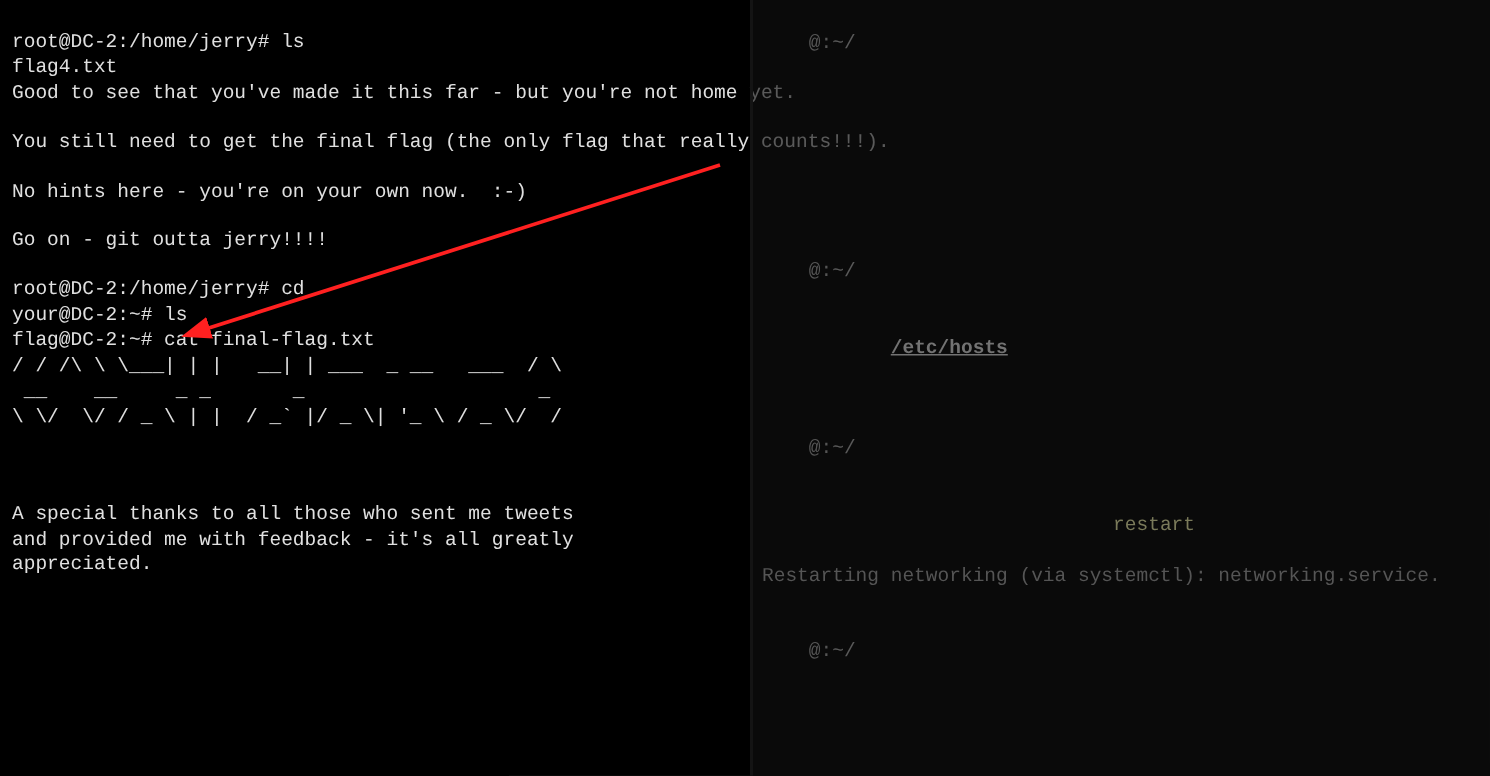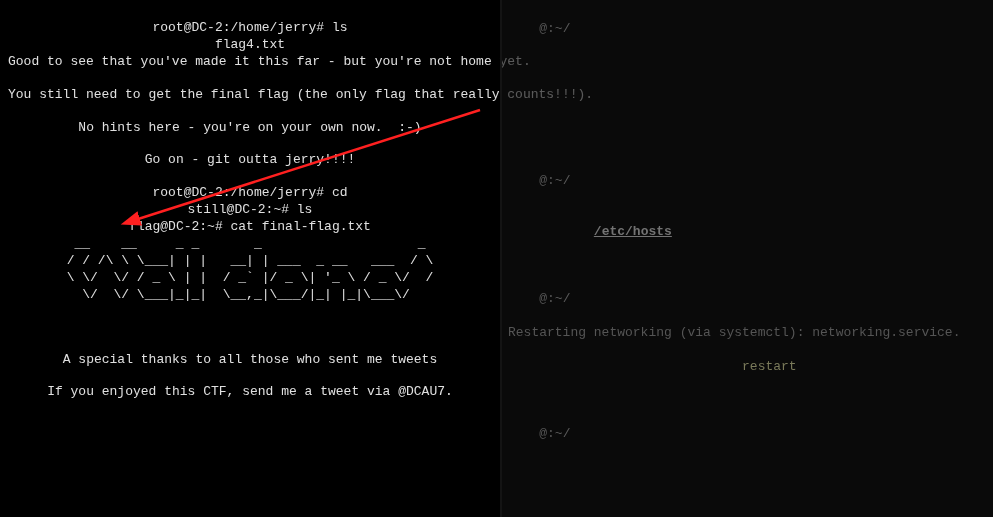--- a/index.html
+++ b/index.html
@@ -36,21 +36,20 @@
       padding: 4px 8px;
       background: rgba(0,0,0,0.6);
       color: #666;
     }
     .line {
       white-space: pre;
       min-height: 16px;
     }
     .white-text {
       color: #e0e0e0;
-      text-align: center;
     }
     @keyframes blink {
       50% { opacity: 0; }
     }
     .arrow-overlay {
       position: absolute;
       left: 120px;
       top: 105px;
       width: 370px;
       height: 125px;
@@ -100,32 +99,32 @@
   <div class="line white-text">flag4.txt</div>
   <div class="line white-text">Good to see that you've made it this far - but you're not home yet.</div>
   <div class="line white-text"></div>
   <div class="line white-text">You still need to get the final flag (the only flag that really counts!!!).</div>
   <div class="line white-text"></div>
   <div class="line white-text">No hints here - you're on your own now.  :-)</div>
   <div class="line white-text"></div>
   <div class="line white-text">Go on - git outta jerry!!!!</div>
   <div class="line white-text"></div>
   <div class="line white-text">root@DC-2:/home/jerry# cd</div>
-  <div class="line white-text">still@DC-2:~# ls</div>
+  <div class="line white-text">your@DC-2:~# ls</div>
   <div class="line white-text">flag@DC-2:~# cat final-flag.txt</div>
+  <div class="line white-text">/ / /\ \ \___| | |   __| | ___  _ __   ___  / \</div>
   <div class="line white-text"> __    __     _ _       _                    _ </div>
-  <div class="line white-text">/ / /\ \ \___| | |   __| | ___  _ __   ___  / \</div>
   <div class="line white-text">\ \/  \/ / _ \ | |  / _` |/ _ \| '_ \ / _ \/  /</div>
-  <div class="line white-text">  \/  \/ \___|_|_|  \__,_|\___/|_| |_|\___\/   </div>
   <div class="line white-text"></div>
   <div class="line white-text"></div>
   <div class="line white-text"></div>
   <div class="line white-text">A special thanks to all those who sent me tweets</div>
+  <div class="line white-text">and provided me with feedback - it's all greatly</div>
+  <div class="line white-text">appreciated.</div>
   <div class="line white-text"></div>
-  <div class="line white-text">If you enjoyed this CTF, send me a tweet via @DCAU7.</div>
   <div class="line white-text"></div>
 
 </div>
 
 <div class="divider"></div>
 
 <div class="terminal-right">
   <div class="right-line">
     <span class="right-prompt-user"></span><span>@</span><span class="right-prompt-host"></span><span>:</span><span class="right-tilde">~/</span><span class="right-symbols"></span>
   </div>
@@ -138,24 +137,24 @@
   <div class="right-line">
     <span class="right-prompt-user"></span><span>@</span><span class="right-prompt-host"></span><span>:</span><span class="right-tilde">~/</span><span class="right-symbols"></span>
   </div>
   <div class="right-line">
     <span>  </span><span class="right-cmd">     </span><span class="right-underline">/etc/hosts</span>
   </div>
   <div class="right-line"> </div>
   <div class="right-line">
     <span class="right-prompt-user"></span><span>@</span><span class="right-prompt-host"></span><span>:</span><span class="right-tilde">~/</span><span class="right-symbols"></span>
   </div>
-  <div class="right-line">Restarting networking (via systemctl): networking.service.</div>
   <div class="right-line">
     <span>  </span><span class="right-cmd">                        restart</span>
   </div>
+  <div class="right-line">Restarting networking (via systemctl): networking.service.</div>
   <div class="right-line"> </div>
   <div class="right-line">
     <span class="right-prompt-user"></span><span>@</span><span class="right-prompt-host"></span><span>:</span><span class="right-tilde">~/</span><span class="right-symbols"></span>
   </div>
   <div class="right-line">
     <span>  </span><span class="right-cmd"></span>
   </div>
   <div class="right-line"> </div>
 
 </div>

